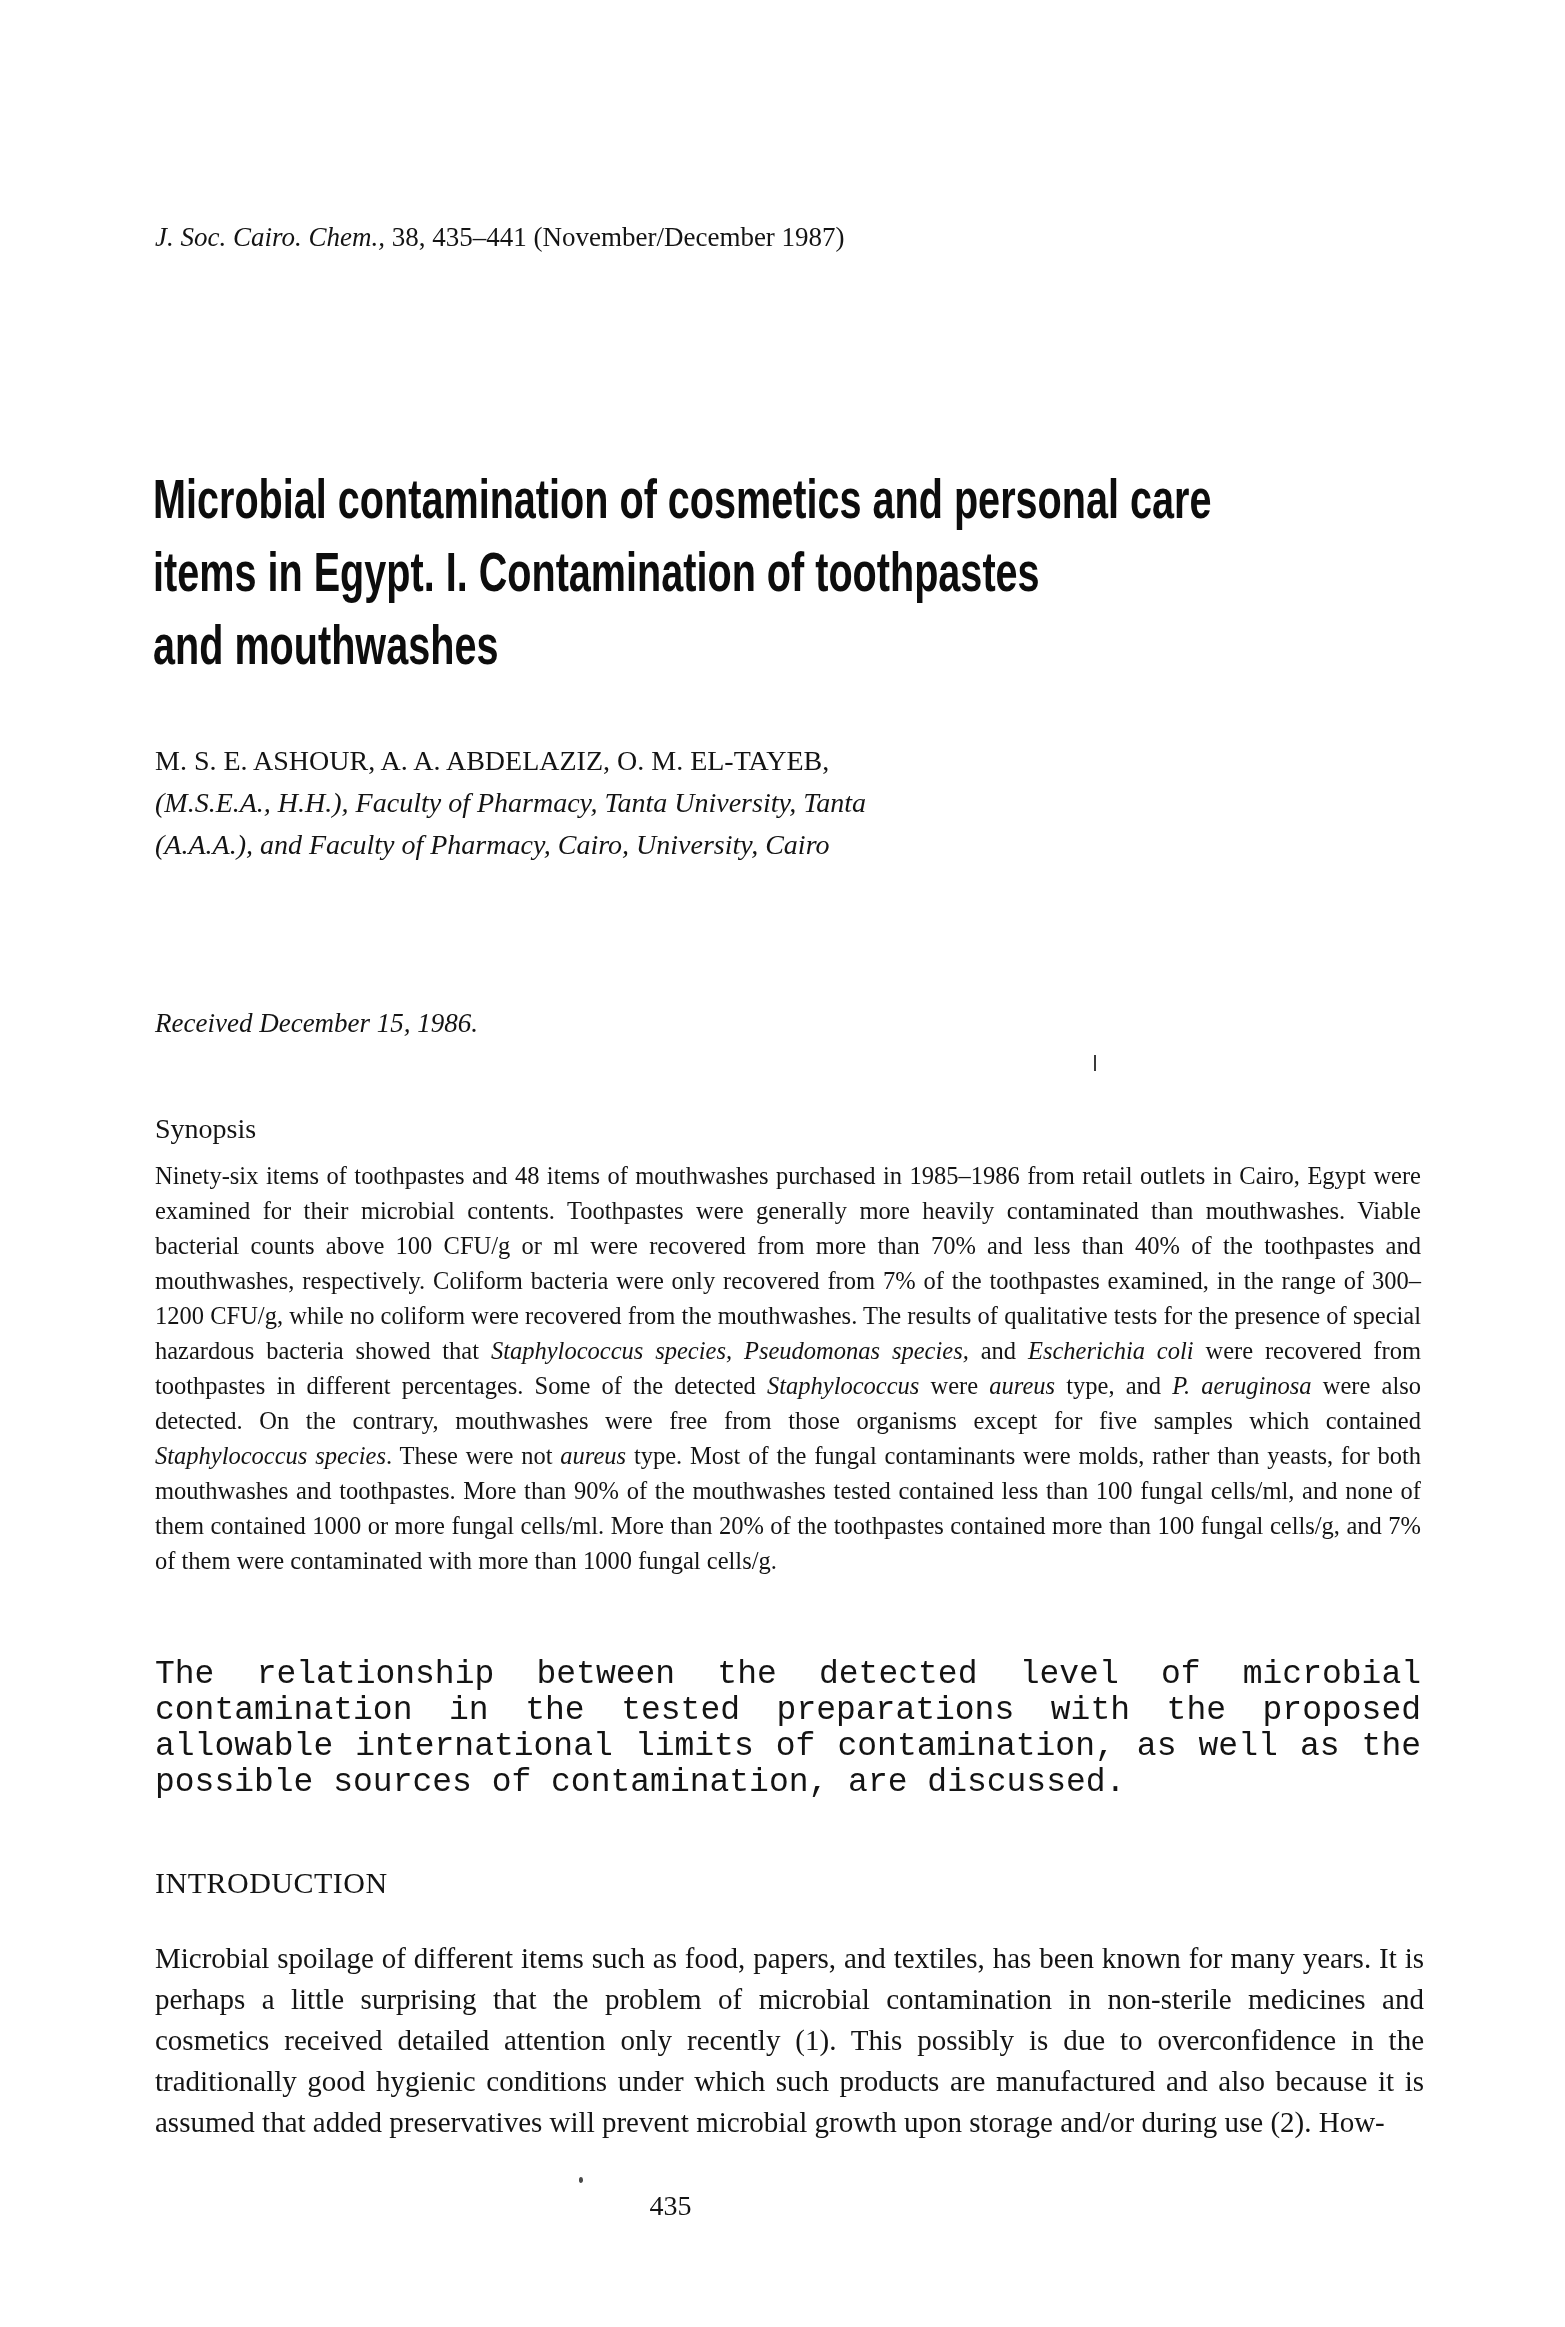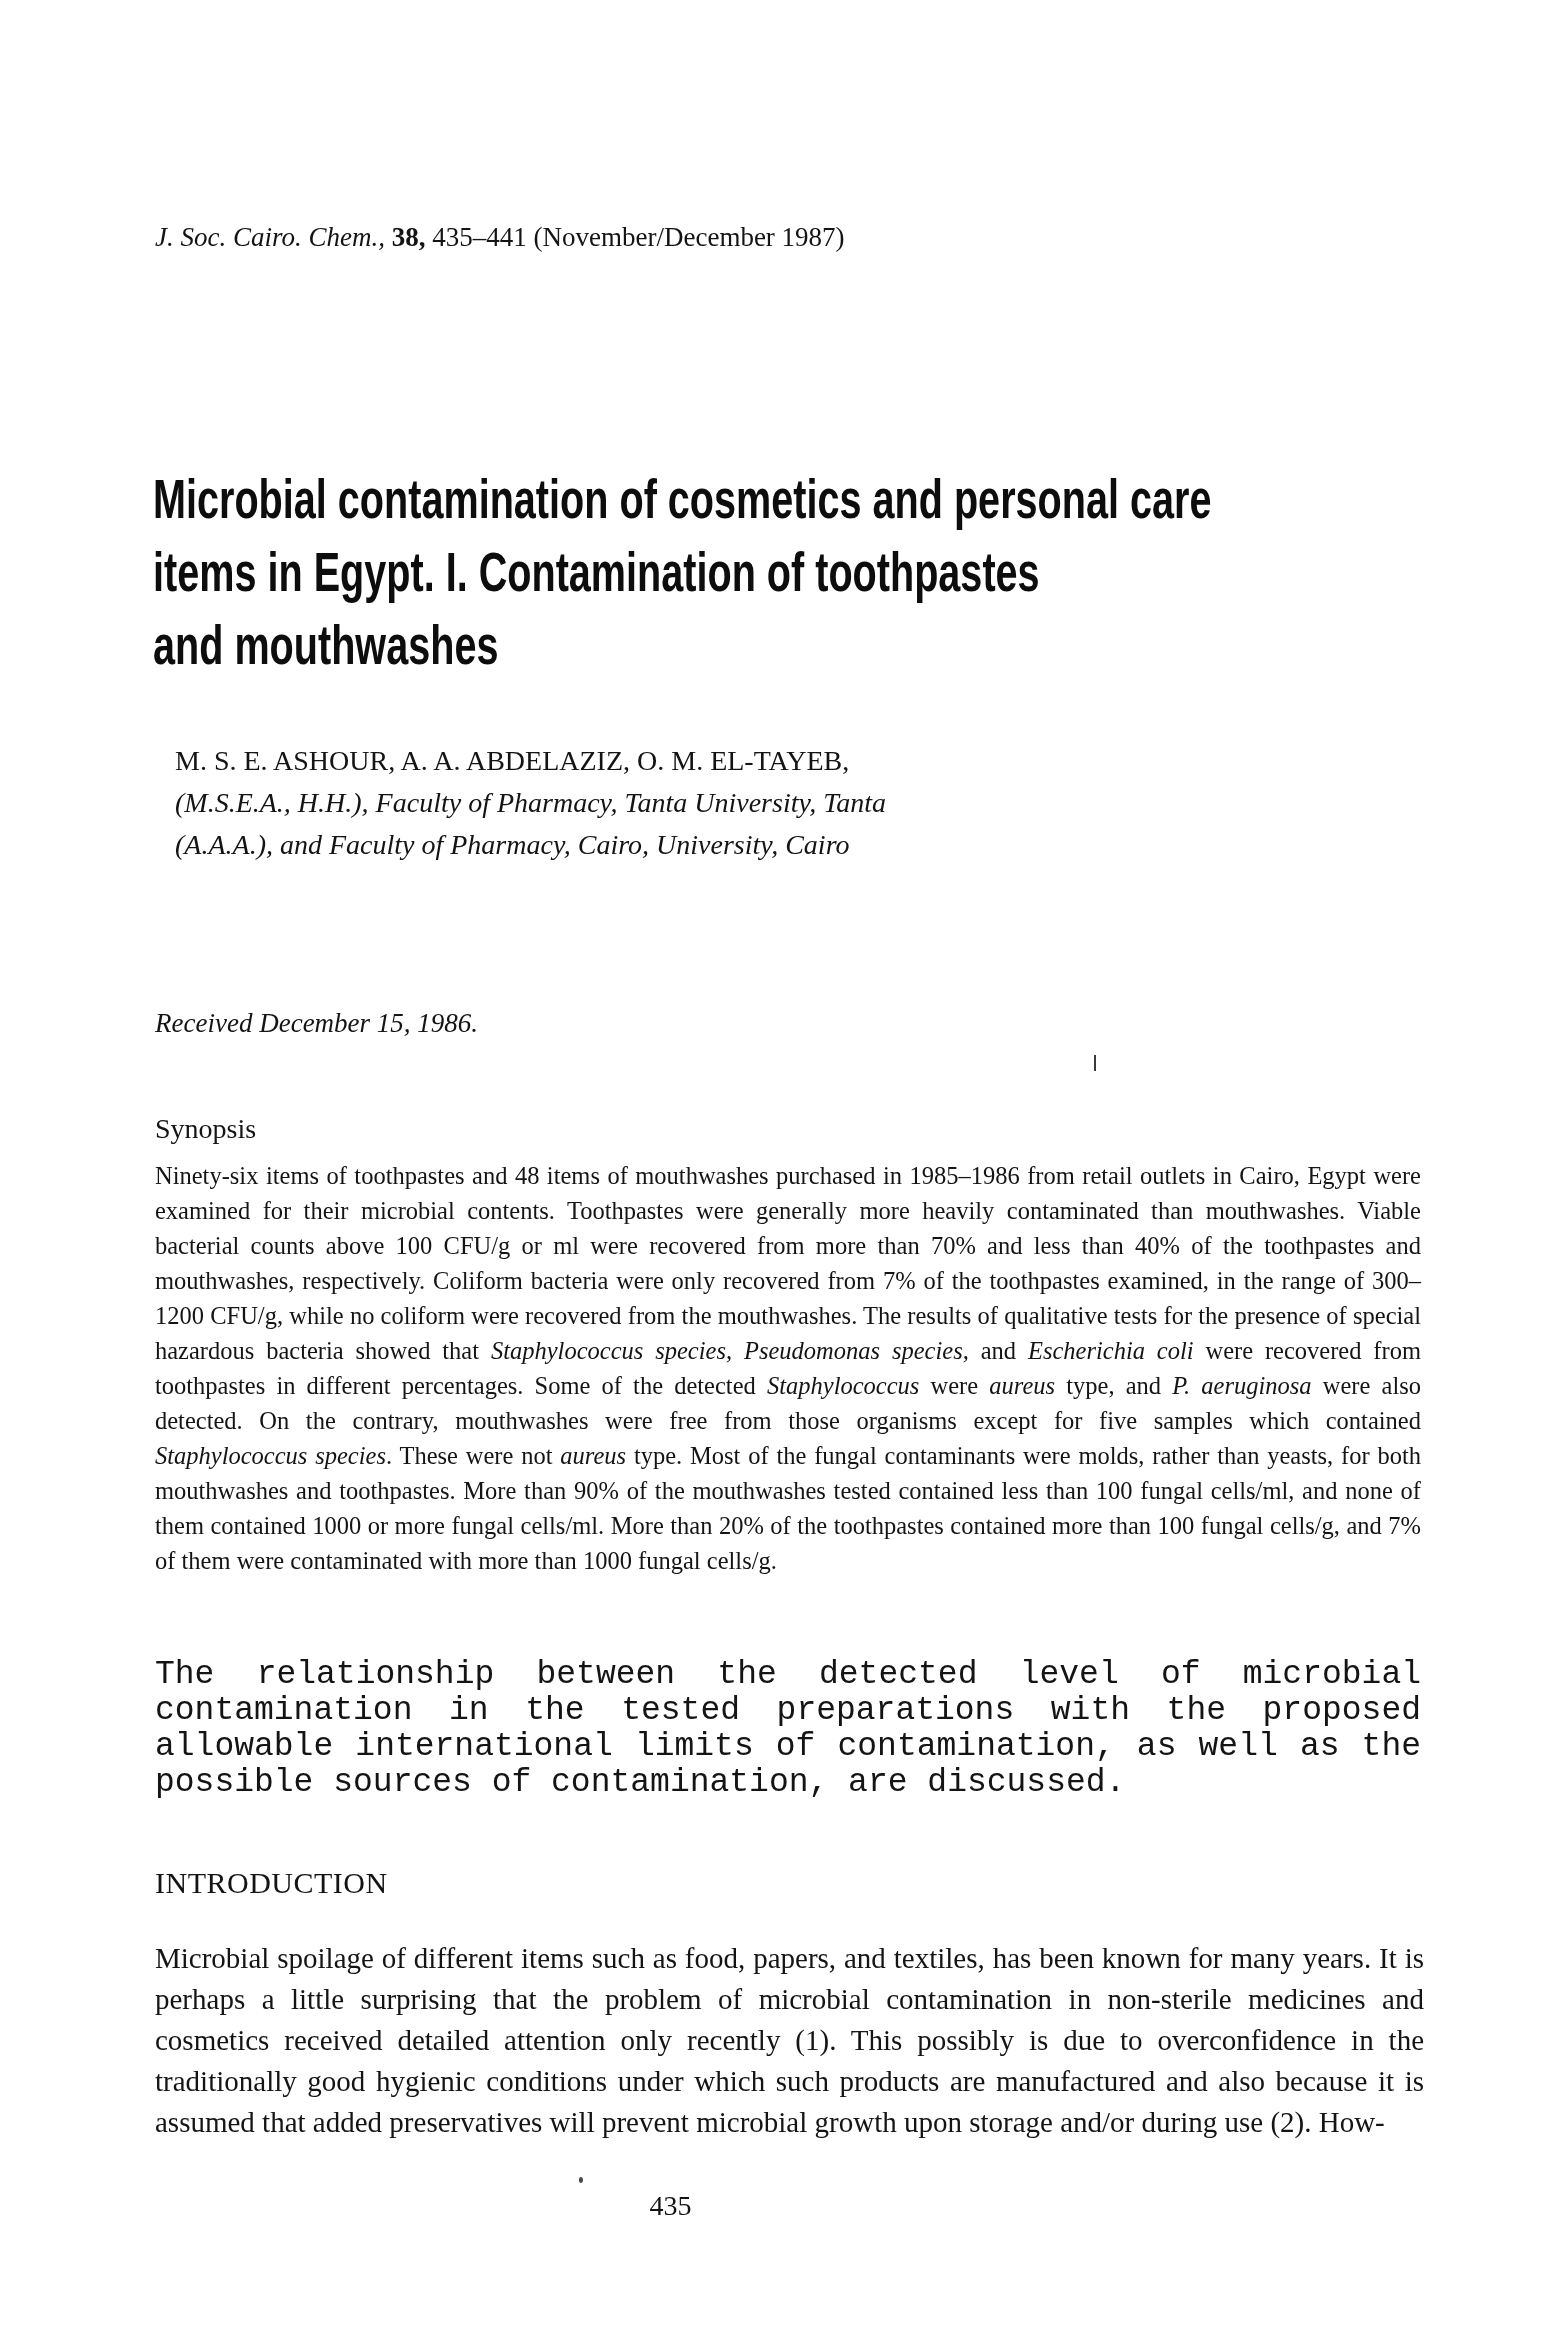--- a/index.html
+++ b/index.html
@@ -29,21 +29,20 @@
     transform: scaleX(0.72);
     transform-origin: left top;
     white-space: nowrap;
     color: #0d0d0d;
   }
   .authors-block {
     position: absolute;
     left: 155px; top: 740px;
     font-size: 28px;
     line-height: 42px;
-    margin-left: 20px;
   }
   .received-line {
     position: absolute;
     left: 155px; top: 1008px;
     font-size: 27px;
     font-style: italic;
   }
   .synopsis-heading {
     position: absolute;
     left: 155px; top: 1113px;
@@ -95,21 +94,21 @@
   }
   .artifact-dot {
     position: absolute;
     left: 579px; top: 2177px;
     width: 3.8px; height: 5.6px;
     border-radius: 50%;
     background: #4a4a4a;
   }
   .seg-roman { font-style: normal; font-weight: normal; }
   .seg-italic { font-style: italic; }
-  .seg-bold { font-weight: bold; font-style: normal; text-align: right; }
+  .seg-bold { font-weight: normal; font-style: normal; text-align: right; }
 </style>
 </head>
 <body>
 
 <div class="page">
 
   <div class="journal-line"><span class="seg-italic">J. Soc. Cairo. Chem., </span><span class="seg-bold">38, </span><span class="seg-roman">435–441 (November/December 1987)</span></div>
 
   <div class="article-title">
     <div>Microbial contamination of cosmetics and personal care</div>

